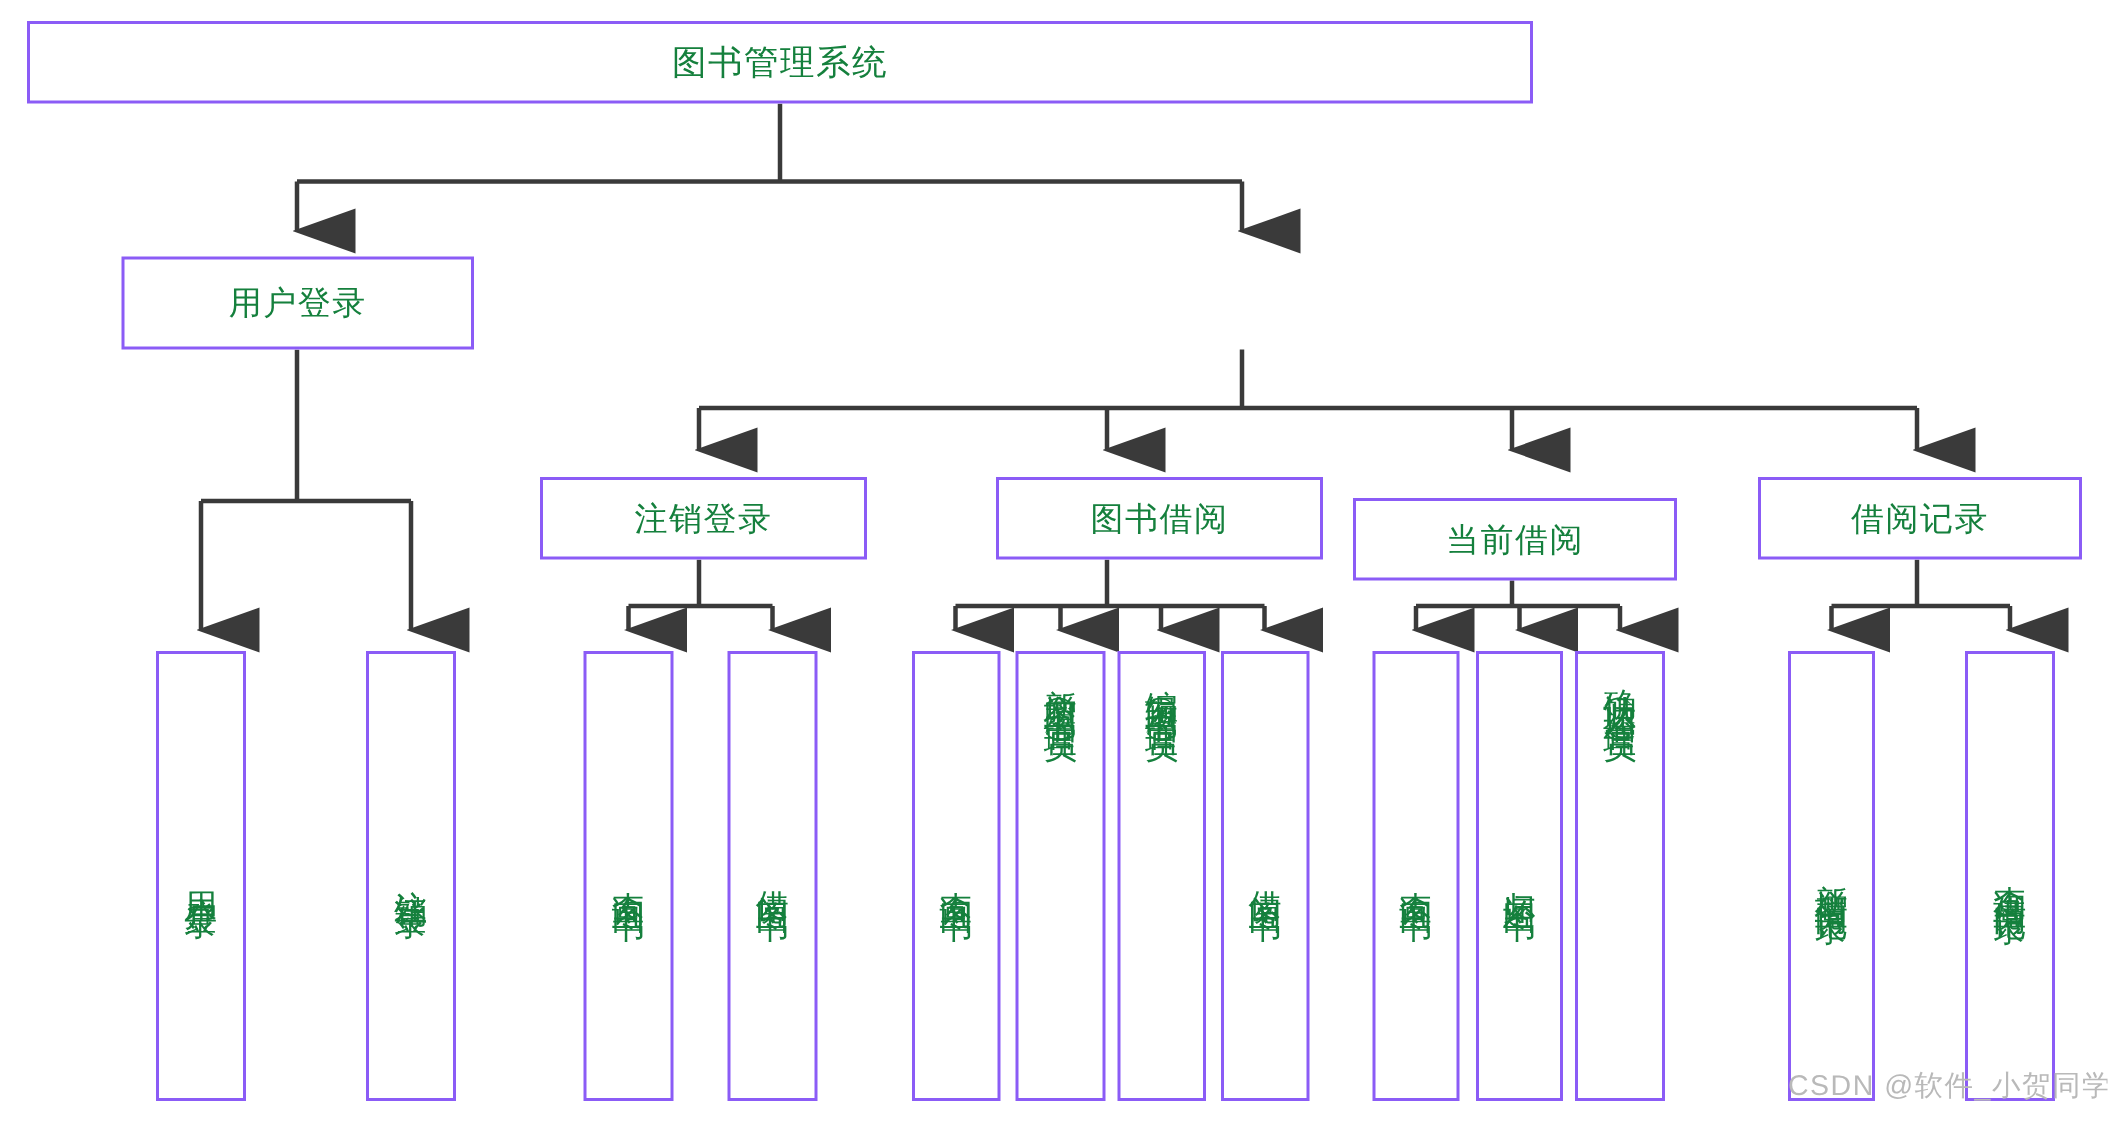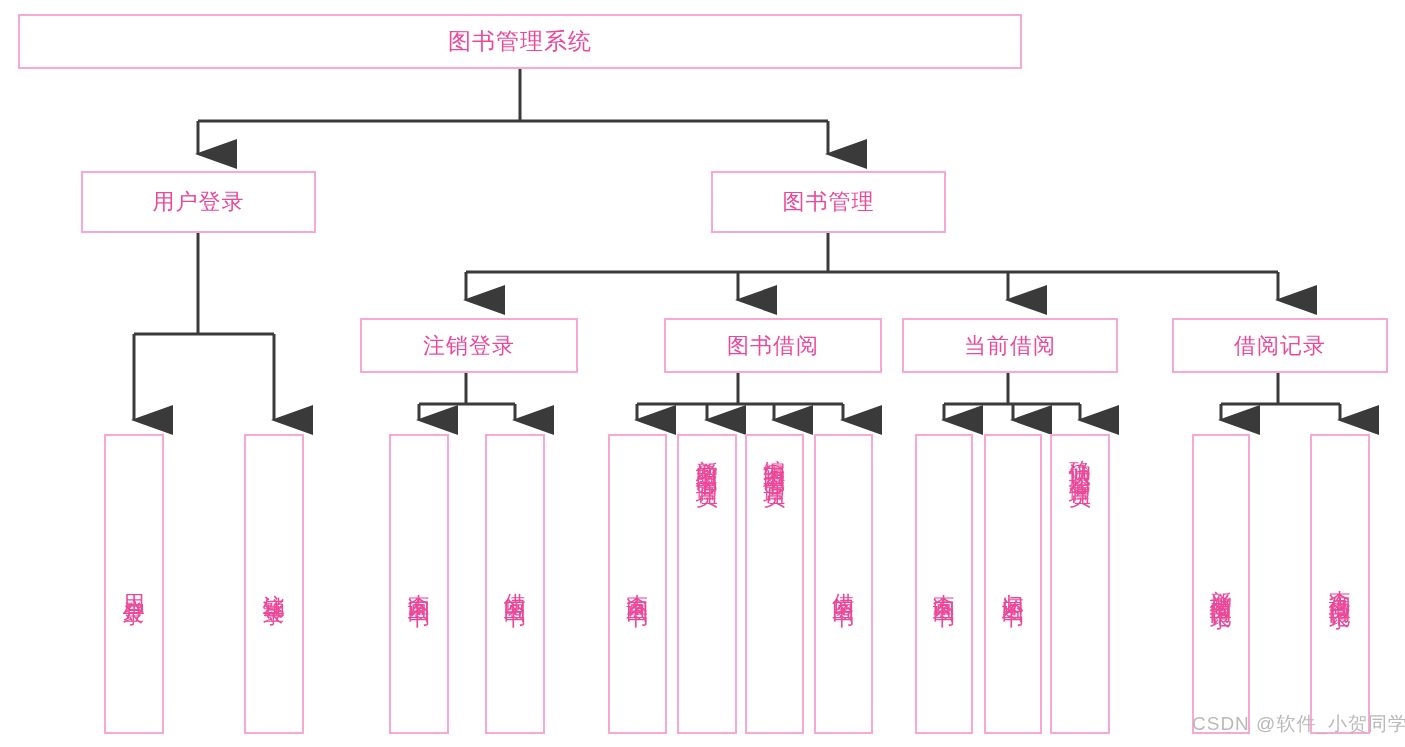--- a/index.html
+++ b/index.html
@@ -10,25 +10,25 @@
     overflow:hidden;
   }
   #canvas{position:relative;width:1405px;height:747px;}
 
   svg.wires{position:absolute;left:0;top:0;width:1405px;height:747px;pointer-events:none;}
 
   .node{
     position:absolute;
     box-sizing:border-box;
     background:#ffffff;
-    border:2px solid #f9a8d4;
+    border:2px solid #8b5cf6;
     display:flex;
     align-items:center;
     justify-content:center;
-    color:#ec4899;
+    color:#15803d;
   }
   .node .lbl{
     font-size:22px;
     line-height:1.18;
     letter-spacing:1px;
     white-space:nowrap;
   }
 
   
   .node.root .lbl{font-size:23px;}
@@ -115,31 +115,28 @@
     </g>
   </svg>
 
   <div class="node root" style="left:18px;top:14px;width:1004px;height:55px;">
     <span class="lbl">图书管理系统</span>
   </div>
 
   <div class="node" style="left:81px;top:171px;width:235px;height:62px;">
     <span class="lbl">用户登录</span>
   </div>
-  <div class="node" style="left:711px;top:171px;width:235px;height:62px;">
-    <span class="lbl">图书管理</span>
-  </div>
 
   <div class="node" style="left:360px;top:318px;width:218px;height:55px;">
     <span class="lbl">注销登录</span>
   </div>
   <div class="node" style="left:632px;top:318px;width:218px;height:55px;margin-left:32px;">
     <span class="lbl">图书借阅</span>
   </div>
-  <div class="node" style="left:902px;top:318px;width:216px;height:55px;">
+  <div class="node" style="left:902px;top:332px;width:216px;height:55px;">
     <span class="lbl">当前借阅</span>
   </div>
   <div class="node" style="left:1172px;top:318px;width:216px;height:55px;font-family:Liberation Serif, serif;">
     <span class="lbl">借阅记录</span>
   </div>
 
   <div class="node vert mid" style="left:104px;top:434px;width:60px;height:300px;">
     <span class="lbl">用户登录</span>
   </div>
   <div class="node vert mid" style="left:244px;top:434px;width:60px;height:300px;">

